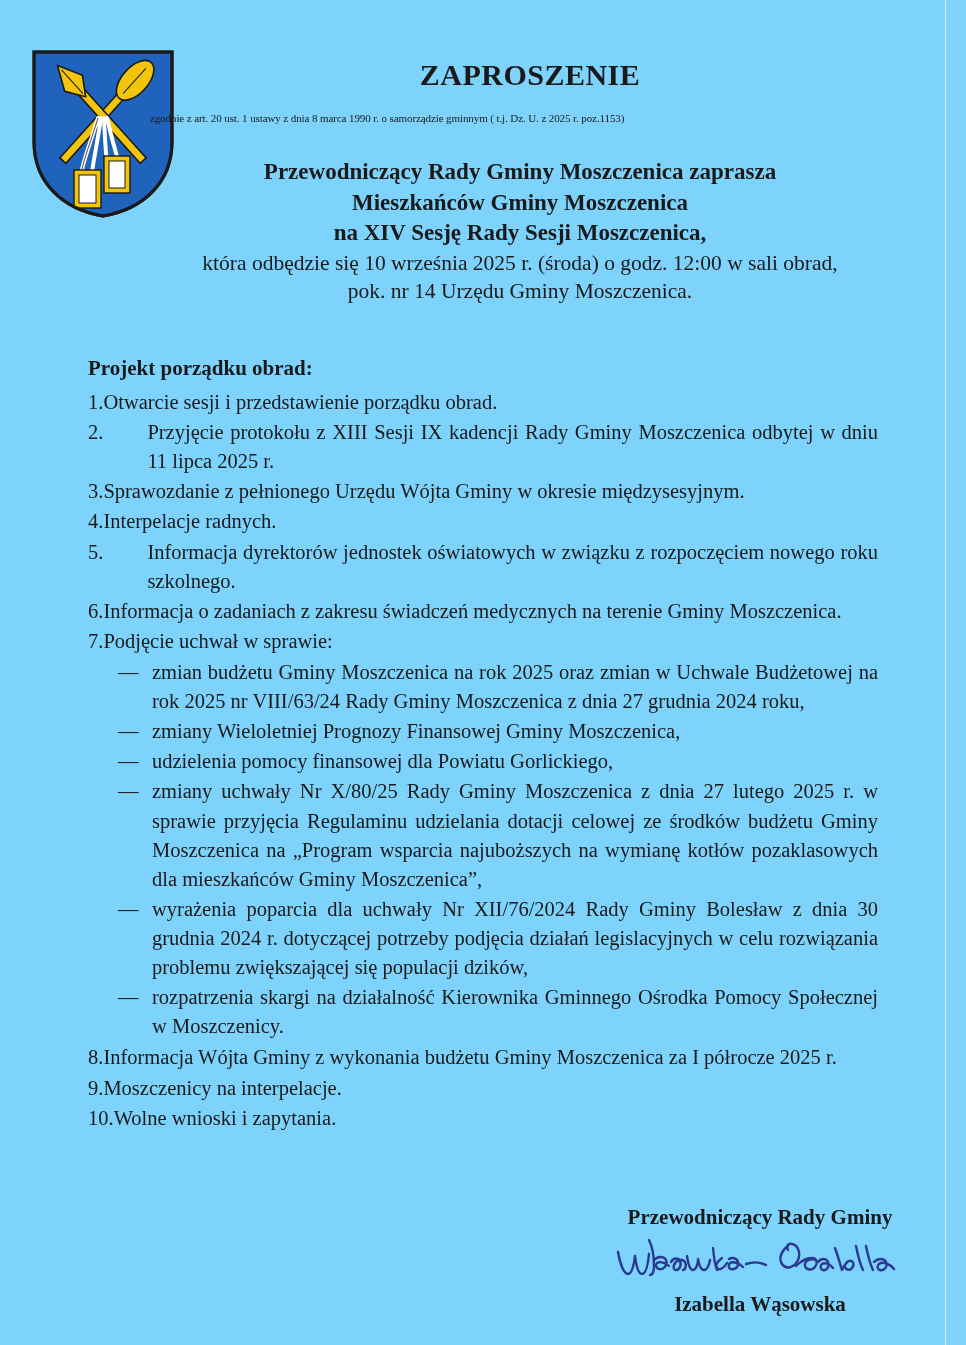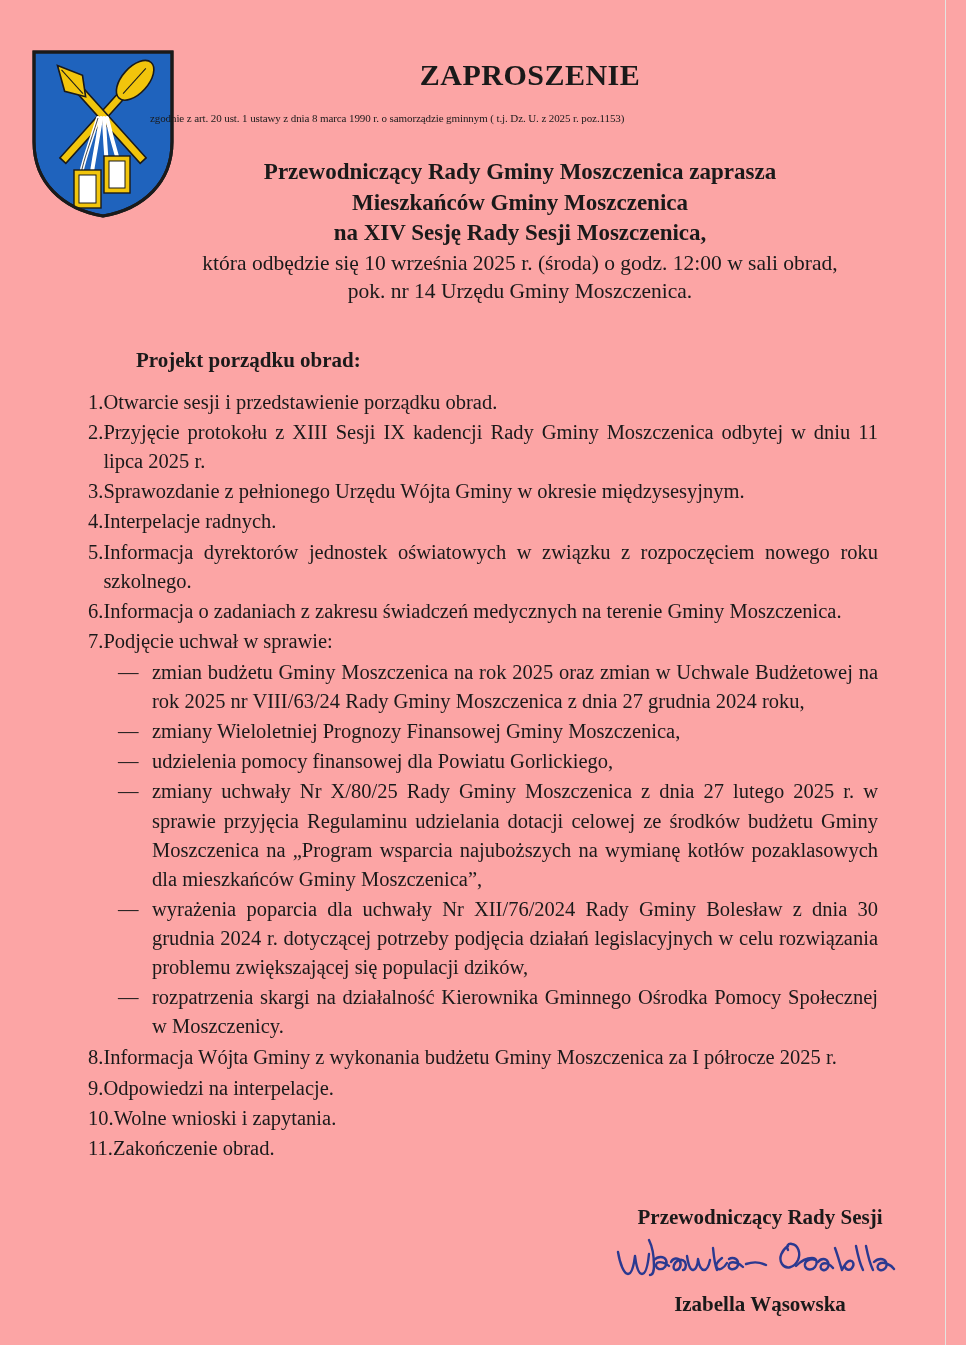--- a/index.html
+++ b/index.html
@@ -12,21 +12,21 @@
     height: 1345px;
     position: relative;
     font-family: "Liberation Serif", "DejaVu Serif", serif;
     color: #1a1a1a;
     overflow: hidden;
   }
 
   .page {
     position: absolute;
     inset: 0;
-    background: #fca5a5;
+    background: #7dd3fc;
     text-decoration: underline;
   }
 
   
   .scan-line {
     position: absolute;
     top: 0;
     left: 945px;
     width: 1px;
     height: 1345px;
@@ -78,40 +78,39 @@
   }
   .invite-sub {
     font-size: 21.5px;
     line-height: 1.33;
   }
 
   
   .agenda-heading {
     position: absolute;
     left: 88px;
-    top: 348px;
+    top: 356px;
     font-size: 21px;
     font-weight: bold;
-    margin-left: 48px;
   }
   .agenda {
     position: absolute;
     left: 88px;
     top: 388px;
     width: 790px;
     font-size: 20.5px;
     line-height: 1.42;
   }
   .agenda-item {
     display: flex;
     align-items: flex-start;
     text-align: justify;
     margin-bottom: 1px;
   }
-  .agenda-item.justify .item-text { text-align: justify; text-align-last: left; }
+  .agenda-item.justify .item-text { text-align: justify; text-align-last: left; margin-left: 44px; }
   .item-num {
     flex: 0 0 auto;
     white-space: pre;
   }
   .item-text {
     flex: 1 1 auto;
     text-indent: 0;
   }
 
   .sublist {
@@ -287,37 +286,33 @@
       </li>
     </ul>
 
     <div class="agenda-item">
       <span class="item-num">8.</span>
       <span class="item-text">Informacja Wójta Gminy z wykonania budżetu Gminy Moszczenica za I półrocze 2025 r.</span>
     </div>
 
     <div class="agenda-item">
       <span class="item-num">9.</span>
-      <span class="item-text">Odpowiedzi na interpelacje.</span>
+      <span class="item-text">Moszczenicy na interpelacje.</span>
     </div>
 
     <div class="agenda-item">
       <span class="item-num">10.</span>
       <span class="item-text">Wolne wnioski i zapytania.</span>
     </div>
 
-    <div class="agenda-item">
-      <span class="item-num">11.</span>
-      <span class="item-text">Zakończenie obrad.</span>
-    </div>
 
   </div>
 
   <div class="signature-block">
-    <div class="sig-role">Przewodniczący Rady Sesji</div>
+    <div class="sig-role">Przewodniczący Rady Gminy</div>
 
     <div class="sig-mark" title="Wąsowska Izabella">
       <svg viewBox="0 0 300 52" xmlns="http://www.w3.org/2000/svg" aria-label="signature">
         <g fill="none" stroke="#2b3990" stroke-width="2.4" stroke-linecap="round" stroke-linejoin="round">
 
           <path d="M8 20 C10 32 14 42 18 42 C22 42 24 32 25 24 C26 32 28 42 32 42 C36 42 38 32 39 22"></path>
           <path d="M39 8 C42 14 44 24 44 34 C44 40 42 43 40 43"></path>
           <path d="M44 28 C48 24 54 24 56 28 C58 33 54 38 49 37 C46 36 45 33 47 31 C50 29 56 31 59 34"></path>
           <path d="M61 30 C63 26 68 25 70 29 C72 34 69 38 66 38 C64 38 63 36 64 33 C66 28 72 26 75 30 C77 34 75 38 73 38"></path>
           <path d="M77 24 C78 31 80 38 83 38 C86 38 88 32 88 27 C89 33 91 38 94 38 C97 38 99 33 100 28"></path>

